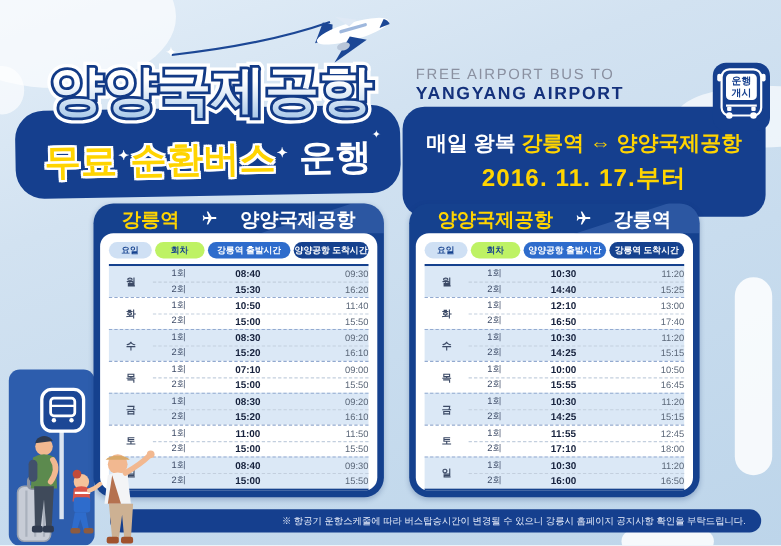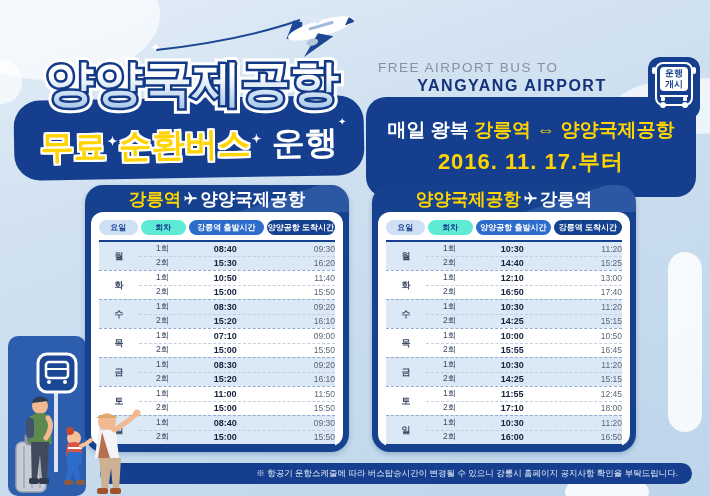--- a/index.html
+++ b/index.html
@@ -24,21 +24,21 @@
     border-radius:26px;transform:rotate(-1deg);z-index:2;display:flex;align-items:flex-end;
     justify-content:center;padding-bottom:10px;box-sizing:border-box;}
   .sub-text{font-weight:900;font-size:33px;color:#fff;white-space:nowrap;}
   .sub-yellow{color:#ffd400;
     text-shadow:-2px -2px 0 #fff,2px -2px 0 #fff,-2px 2px 0 #fff,2px 2px 0 #fff,0 -2px 0 #fff,0 2px 0 #fff,-2px 0 0 #fff,2px 0 0 #fff;}
   .spark-inline{font-size:12px;color:#fff;vertical-align:super;margin:0 1px;}
   .sparkle{position:absolute;color:#fff;z-index:4;}
   
   .eng{position:absolute;left:378px;top:60px;width:268px;text-align:left;z-index:3;}
   .eng-l1{font-size:13.5px;letter-spacing:1.5px;color:#8a90a0;}
-  .eng-l2{font-size:16px;font-weight:bold;letter-spacing:1.5px;color:#14317c;text-align:center;margin-top:2px;}
+  .eng-l2{font-size:16px;font-weight:bold;letter-spacing:1.5px;color:#14317c;text-align:left;margin-top:2px;}
   
   .badge{position:absolute;left:648px;top:57px;width:52px;height:62px;background:#153f8e;
     border-radius:12px;z-index:4;}
   .bus{position:relative;margin:5px auto 0;width:38px;height:44px;border:2px solid #fff;border-radius:8px;box-sizing:border-box;}
   .bus:before,.bus:after{content:"";position:absolute;top:3px;width:4px;height:7px;background:#fff;border-radius:2px;}
   .bus:before{left:-5px;} .bus:after{right:-5px;}
   .bus-window{position:absolute;left:3px;right:3px;top:3px;height:24px;background:#fff;border-radius:4px;
     color:#153f8e;font-weight:900;font-size:9px;line-height:11px;text-align:center;padding-top:1px;box-sizing:border-box;}
   .bus-line{position:absolute;left:3px;right:3px;top:31px;height:2px;background:#fff;}
   .bus-dot{position:absolute;bottom:3px;width:4px;height:4px;background:#fff;border-radius:1px;}
@@ -49,30 +49,30 @@
   .info-panel{position:absolute;left:366px;top:97px;width:330px;height:100px;background:#153f8e;
     border-radius:20px;z-index:2;display:flex;flex-direction:column;align-items:center;justify-content:center;gap:4px;}
   .info-l1{font-size:19px;font-weight:900;color:#fff;white-space:nowrap;}
   .info-l1 .yellow{color:#ffd400;}
   .info-l2{font-size:22px;font-weight:900;color:#ffd400;letter-spacing:1px;}
   
   .card{position:absolute;top:185px;width:264px;height:267px;background:#15418e;border-radius:18px;
     z-index:3;display:flex;flex-direction:column;box-shadow:0 2px 5px rgba(20,50,110,.25);}
   .card.left{left:85px;} .card.right{left:372px;}
   .card-header{position:relative;height:34px;display:flex;align-items:center;justify-content:center;
-    gap:2px;font-weight:900;font-size:17.5px;overflow:hidden;border-radius:18px 18px 0 0;}
+    gap:20px;font-weight:900;font-size:17.5px;overflow:hidden;border-radius:18px 18px 0 0;}
   .card-header .swoosh{position:absolute;right:-20px;top:10px;width:150px;height:60px;
     background:rgba(90,130,200,.35);transform:rotate(-18deg);border-radius:12px;}
   .from{color:#ffd400;position:relative;z-index:1;} .to{color:#fff;position:relative;z-index:1;}
   .plane-ico{position:relative;z-index:1;display:flex;}
   .card-body{flex:1;margin:0 6px 6px;background:#fff;border-radius:12px;padding:8px 8px 0;box-sizing:border-box;}
   .pills{display:flex;gap:3px;margin-bottom:5px;}
   .pill{height:15px;line-height:15px;border-radius:8px;font-size:8px;font-weight:bold;text-align:center;box-sizing:border-box;}
   .pill.c1{flex-basis:17%;background:#cfe0f4;color:#15418e;}
-  .pill.c2{flex-basis:20%;background:#5eead4;color:#15418e;}
+  .pill.c2{flex-basis:20%;background:#bef264;color:#15418e;}
   .pill.c3{flex-basis:33%;background:#2e6ccc;color:#fff;}
   .pill.c4{flex-basis:30%;background:#15418e;color:#fff;}
   .rows{border-top:2px solid #15418e;border-bottom:2px solid #15418e;}
   .day-group{display:flex;}
   .day-group.alt{background:#dbe8f6;}
   .day-group + .day-group{border-top:1px dashed #93aad0;}
   .day-cell{width:17%;display:flex;align-items:center;justify-content:center;
     font-size:9px;font-weight:bold;color:#3c4a66;}
   .trips{width:83%;}
   .trip-row{display:flex;align-items:center;height:13.5px;}

